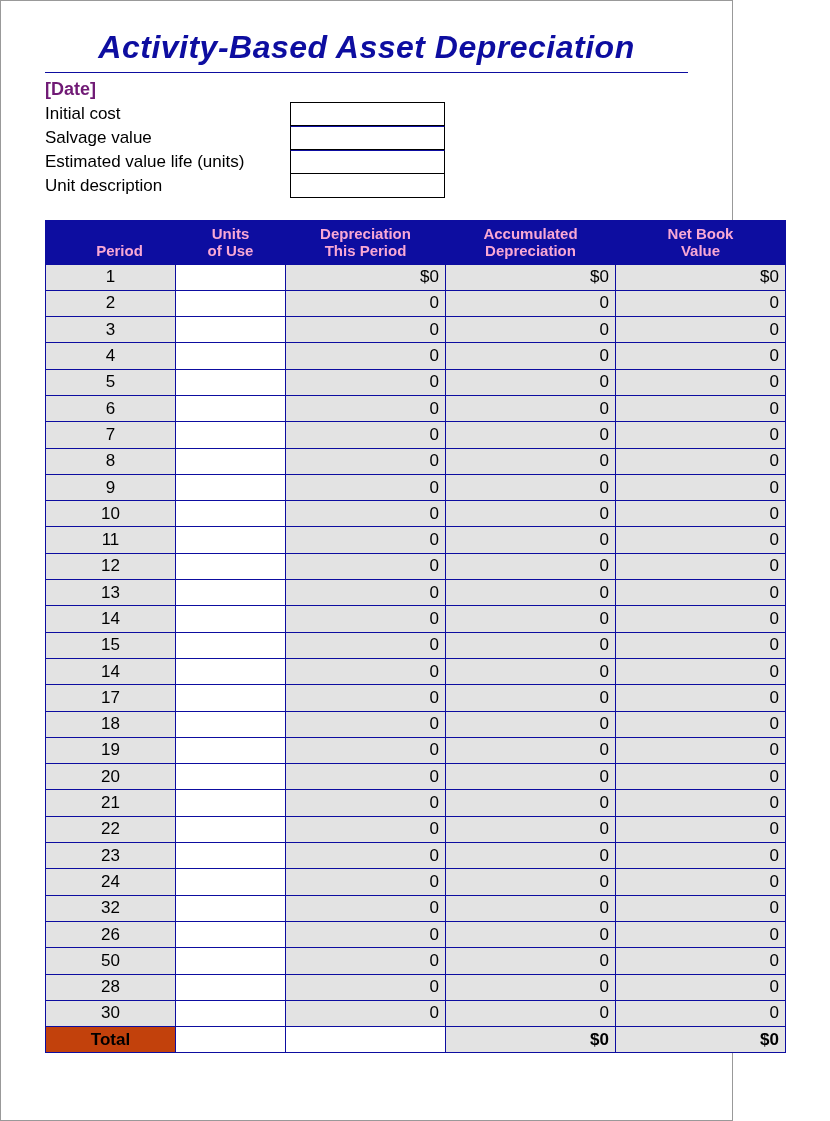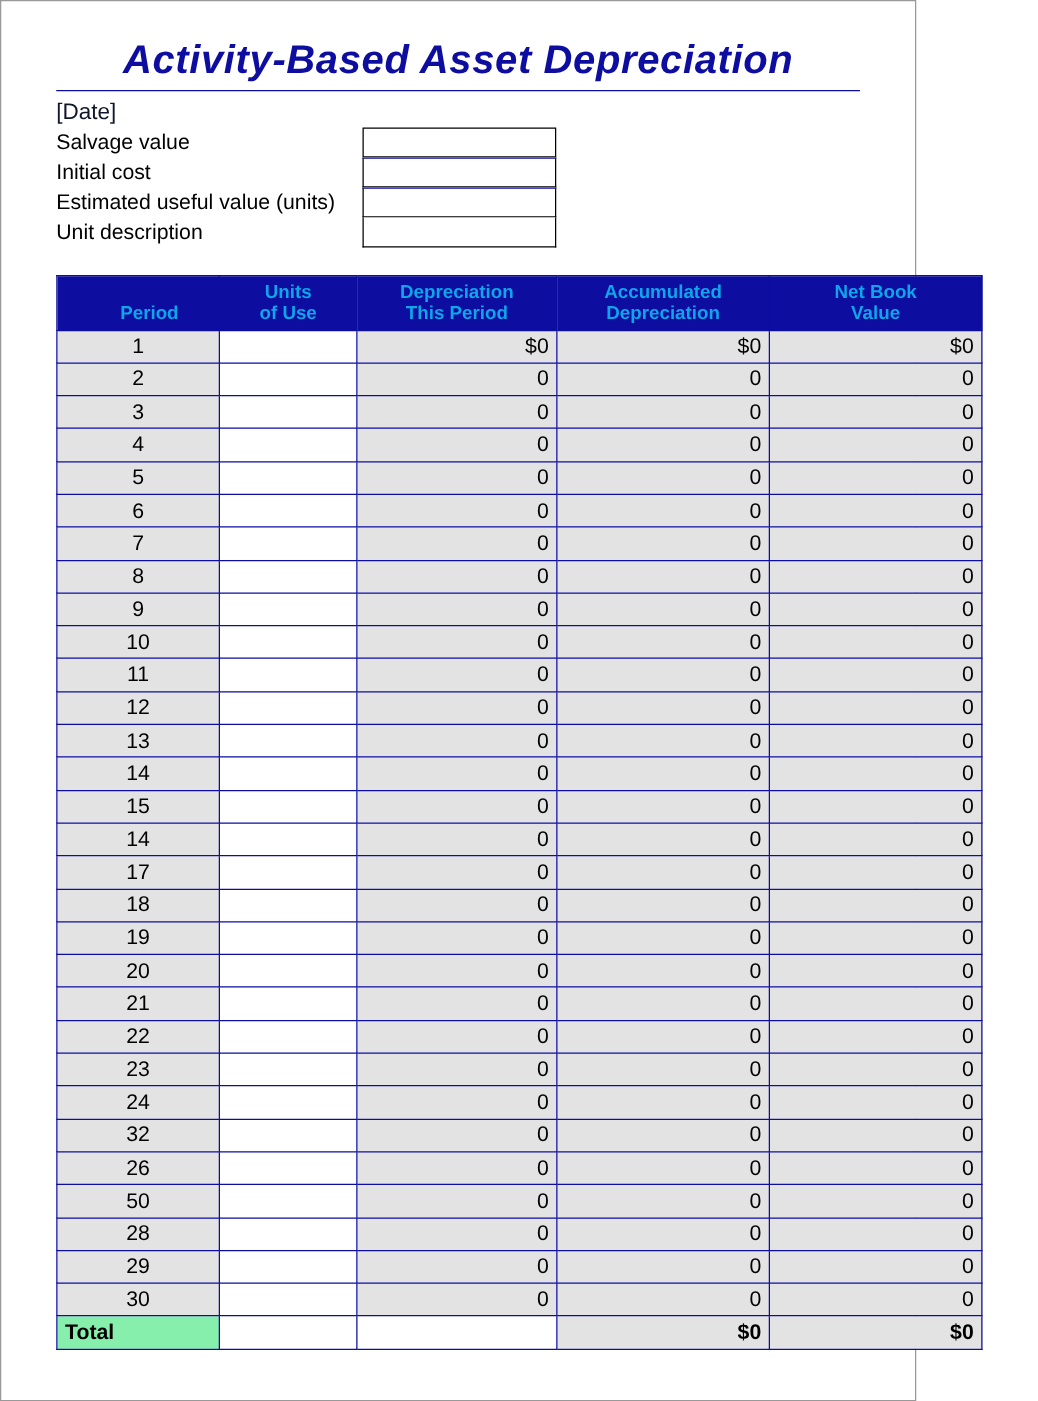--- a/index.html
+++ b/index.html
@@ -25,22 +25,22 @@
     color: #0d0da0;
     text-align: center;
     padding-bottom: 6px;
     border-bottom: 1.5px solid #0d0da0;
     letter-spacing: 0.5px;
   }
   .meta {
     margin-top: 6px;
   }
   .date {
-    color: #0f172a;
-    font-weight: normal;
+    color: #701a75;
+    font-weight: bold;
     font-size: 18px;
     margin-bottom: 2px;
   }
   .meta-row {
     display: flex;
     align-items: stretch;
     height: 24px;
   }
   .meta-label {
     width: 245px;
@@ -62,21 +62,21 @@
   .table-wrap {
     margin-top: 22px;
   }
   table {
     border-collapse: collapse;
     width: 100%;
     table-layout: fixed;
   }
   th {
     background: #0d0da0;
-    color: #0ea5e9;
+    color: #f9a8d4;
     font-weight: bold;
     font-size: 15px;
     text-align: center;
     padding: 4px 6px;
     border: 1px solid #0d0da0;
     line-height: 1.15;
     height: 42px;
     vertical-align: bottom;
   }
   th:first-child { vertical-align: bottom; padding-left: 24px; }
@@ -85,45 +85,45 @@
     height: 26.3px;
     font-size: 17px;
     padding: 0 6px;
   }
   .col-period { width: 130px; text-align: center; background: #e3e3e3; }
   .col-units  { width: 110px; background: #fff; }
   .col-dep    { width: 155px; text-align: right; background: #e3e3e3; }
   .col-accum  { width: 170px; text-align: right; background: #e3e3e3; }
   .col-net    { width: 170px; text-align: right; background: #e3e3e3; }
   .total-row td { font-weight: bold; }
-  .total-row .col-period { text-align: left; background: #86efac; }
+  .total-row .col-period { text-align: center; background: #c2410c; }
   .total-row .col-units { background: #fff; }
   .total-row .col-dep { background: #fff; }
   .total-row .col-accum { background: #e3e3e3; }
   .total-row .col-net { background: #e3e3e3; }
 </style>
 </head>
 <body>
 
 <div class="page">
 
   <div class="title">Activity-Based Asset Depreciation</div>
 
   <div class="meta">
     <div class="date">[Date]</div>
     <div class="meta-row">
+      <div class="meta-label">Initial cost</div>
+      <div class="meta-input"></div>
+    </div>
+    <div class="meta-row">
       <div class="meta-label">Salvage value</div>
       <div class="meta-input"></div>
     </div>
     <div class="meta-row">
-      <div class="meta-label">Initial cost</div>
-      <div class="meta-input"></div>
-    </div>
-    <div class="meta-row">
-      <div class="meta-label">Estimated useful value (units)</div>
+      <div class="meta-label">Estimated value life (units)</div>
       <div class="meta-input"></div>
     </div>
     <div class="meta-row">
       <div class="meta-label">Unit description</div>
       <div class="meta-input"></div>
     </div>
   </div>
 
   <div class="table-wrap">
     <table>
@@ -334,27 +334,20 @@
             <td class="col-net">0</td>
           </tr>
           <tr>
             <td class="col-period">28</td>
             <td class="col-units"></td>
             <td class="col-dep">0</td>
             <td class="col-accum">0</td>
             <td class="col-net">0</td>
           </tr>
           <tr>
-            <td class="col-period">29</td>
-            <td class="col-units"></td>
-            <td class="col-dep">0</td>
-            <td class="col-accum">0</td>
-            <td class="col-net">0</td>
-          </tr>
-          <tr>
             <td class="col-period">30</td>
             <td class="col-units"></td>
             <td class="col-dep">0</td>
             <td class="col-accum">0</td>
             <td class="col-net">0</td>
           </tr>
           <tr class="total-row">
             <td class="col-period">Total</td>
             <td class="col-units"></td>
             <td class="col-dep"></td>

